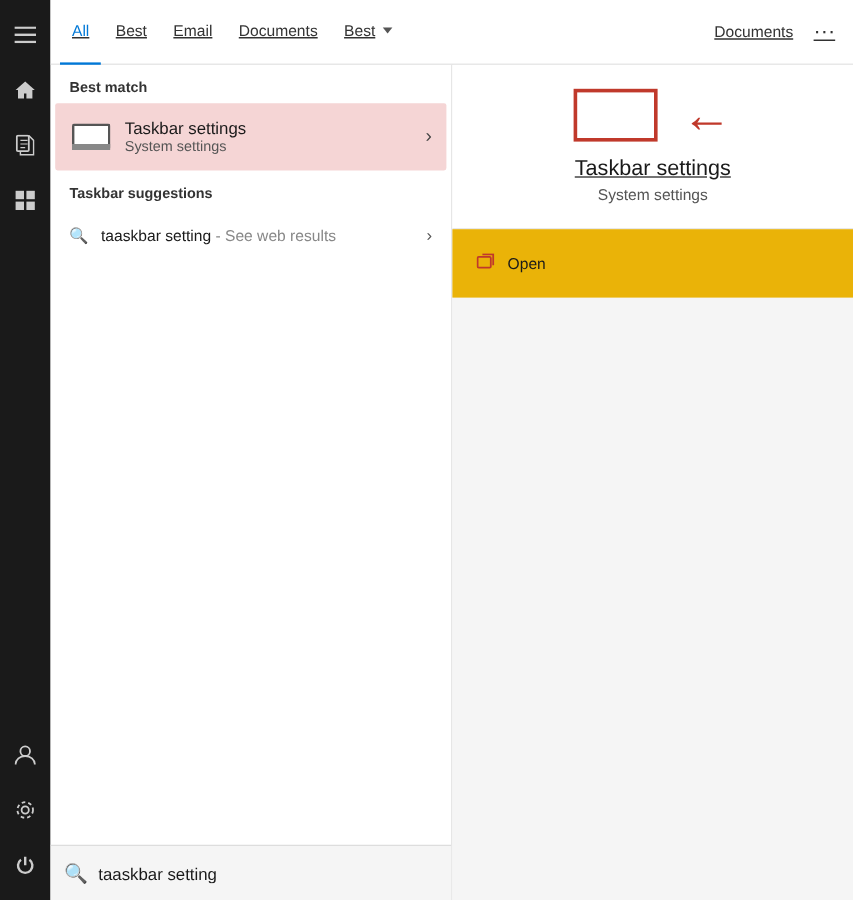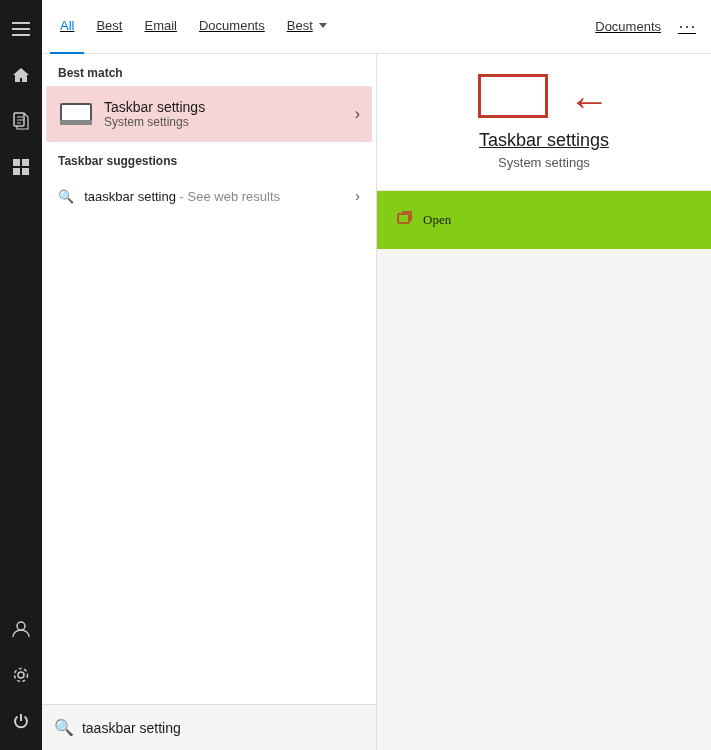--- a/index.html
+++ b/index.html
@@ -227,22 +227,21 @@
       font-weight: 400;
     }
     .right-subtitle {
       font-size: 13px;
       color: #555;
       margin-top: 4px;
     }
 
     .right-actions {
       padding: 12px 16px;
-      background: #84cc16;
-      font-family: Liberation Serif, serif;
+      background: #eab308;
     }
     .action-item {
       display: flex;
       align-items: center;
       gap: 10px;
       padding: 8px 4px;
       cursor: pointer;
       font-size: 13px;
       color: #1a1a1a;
     }

